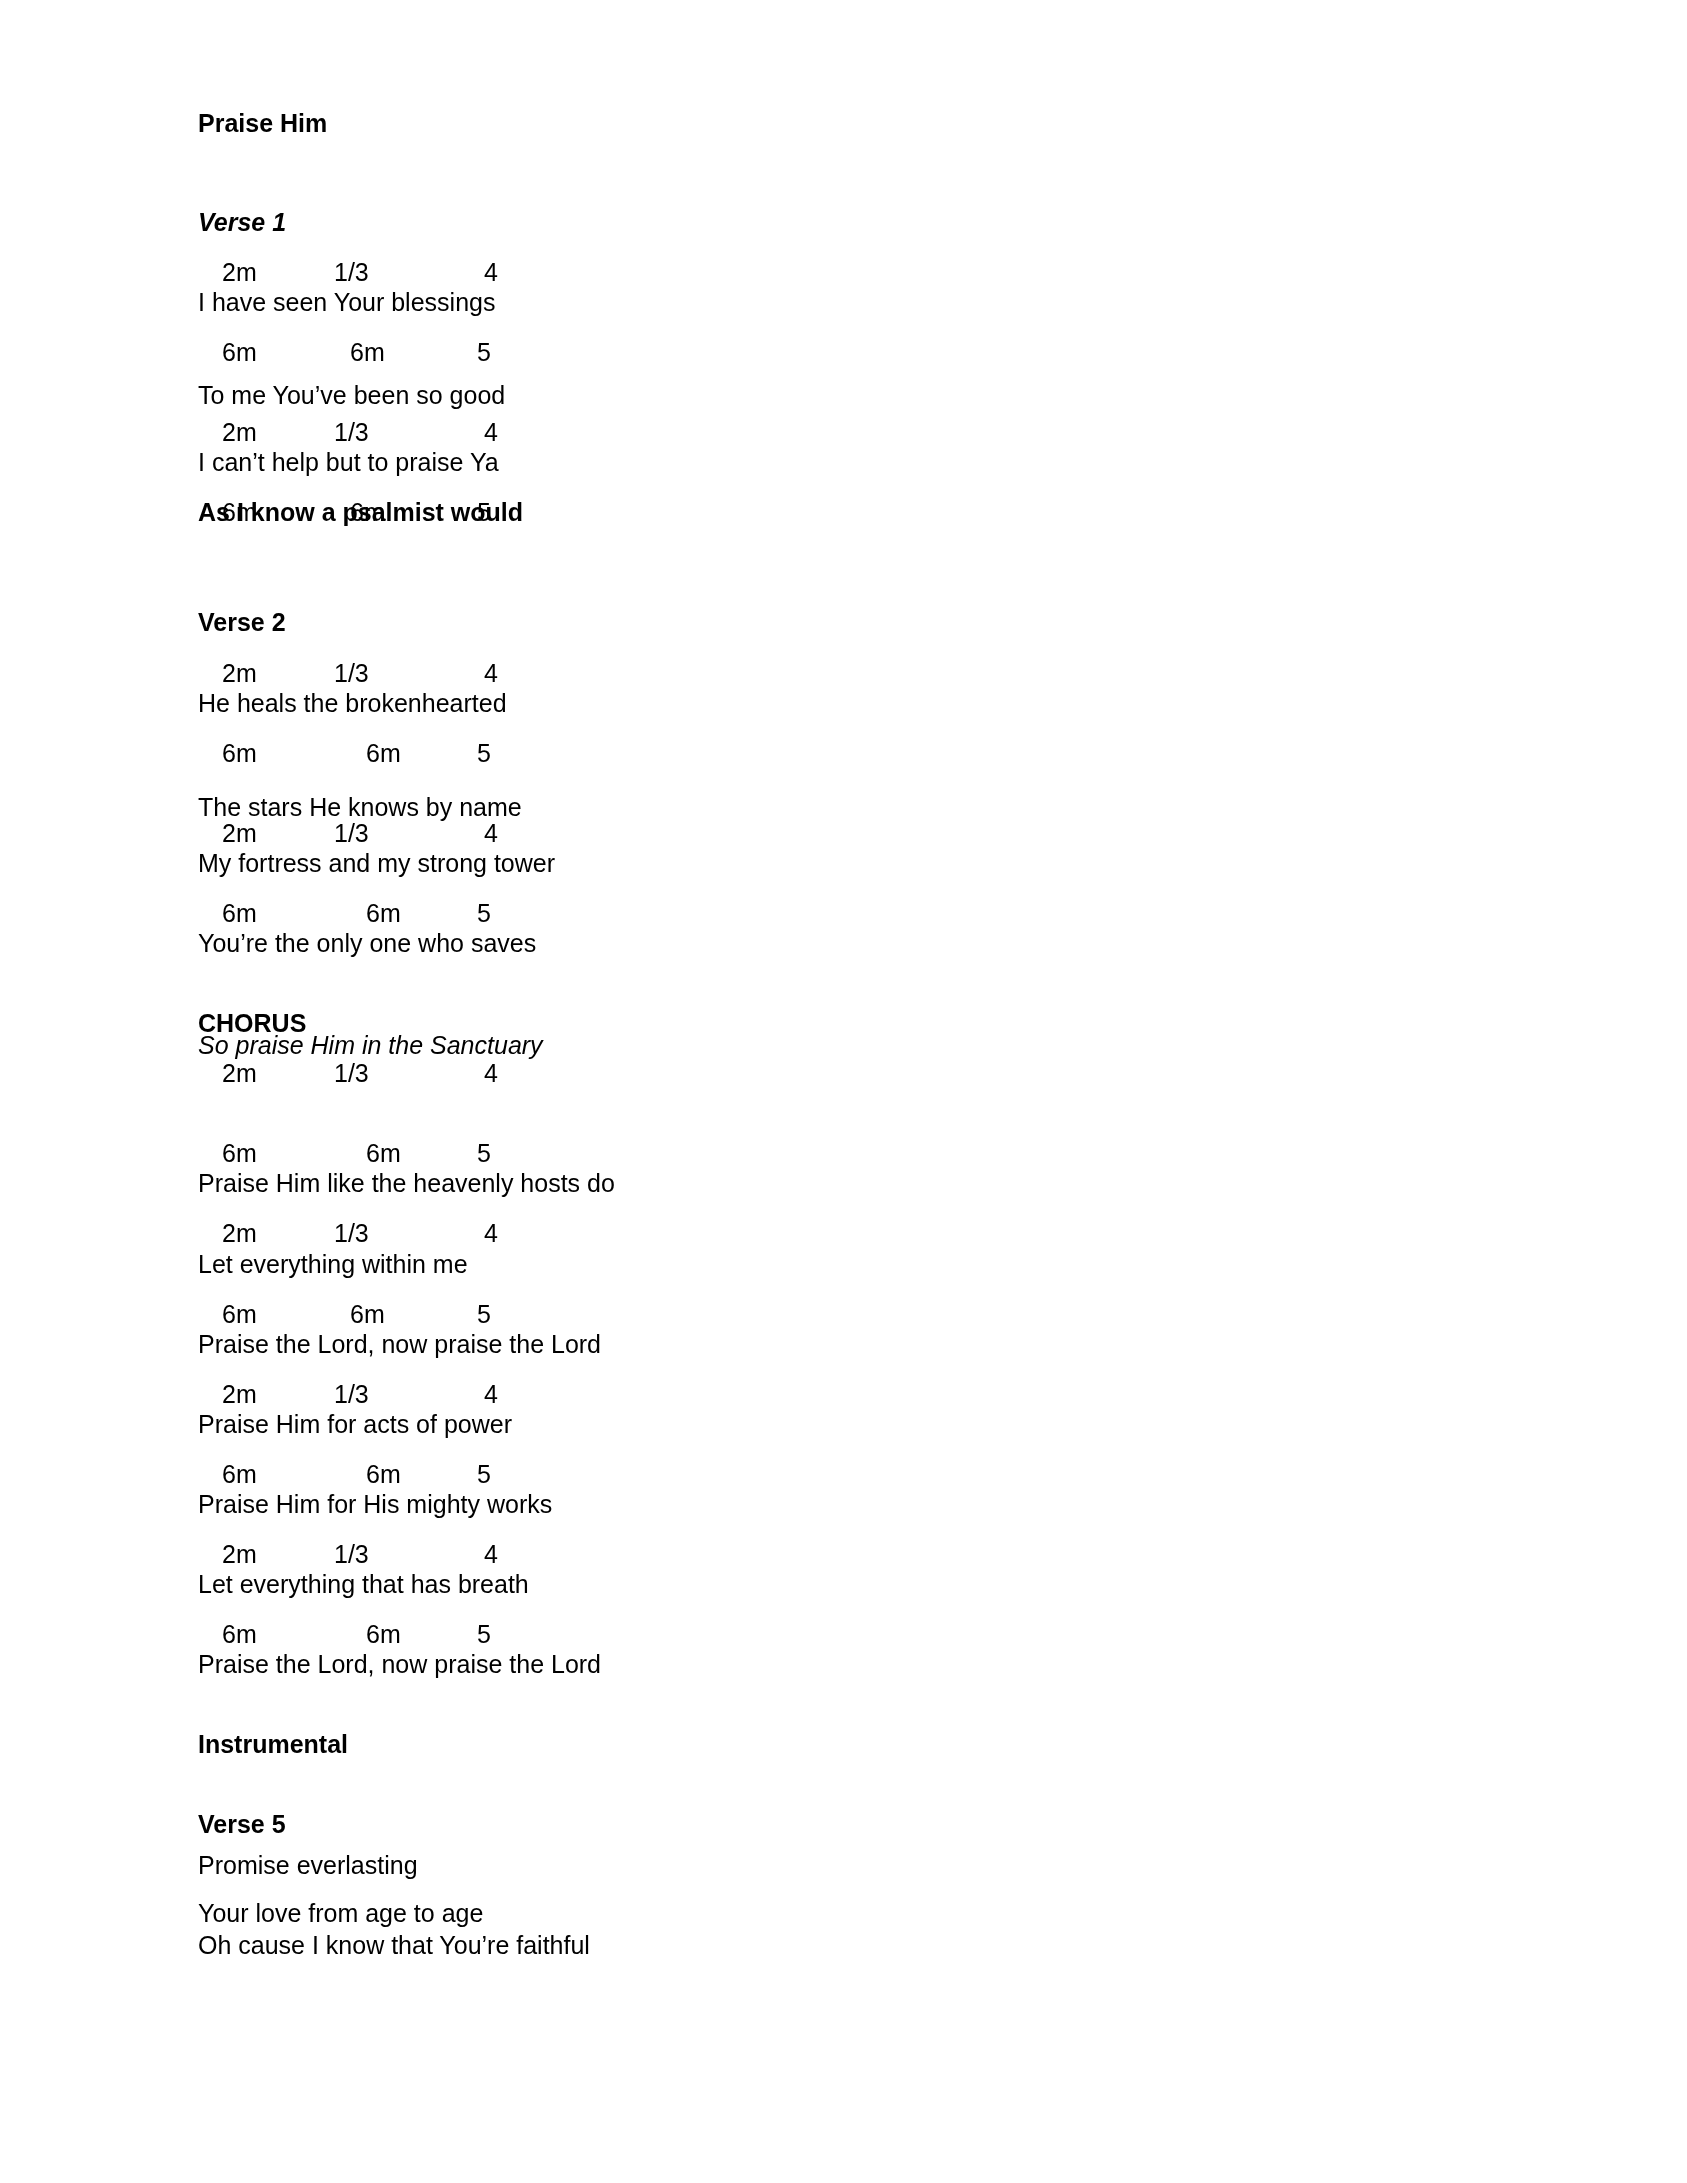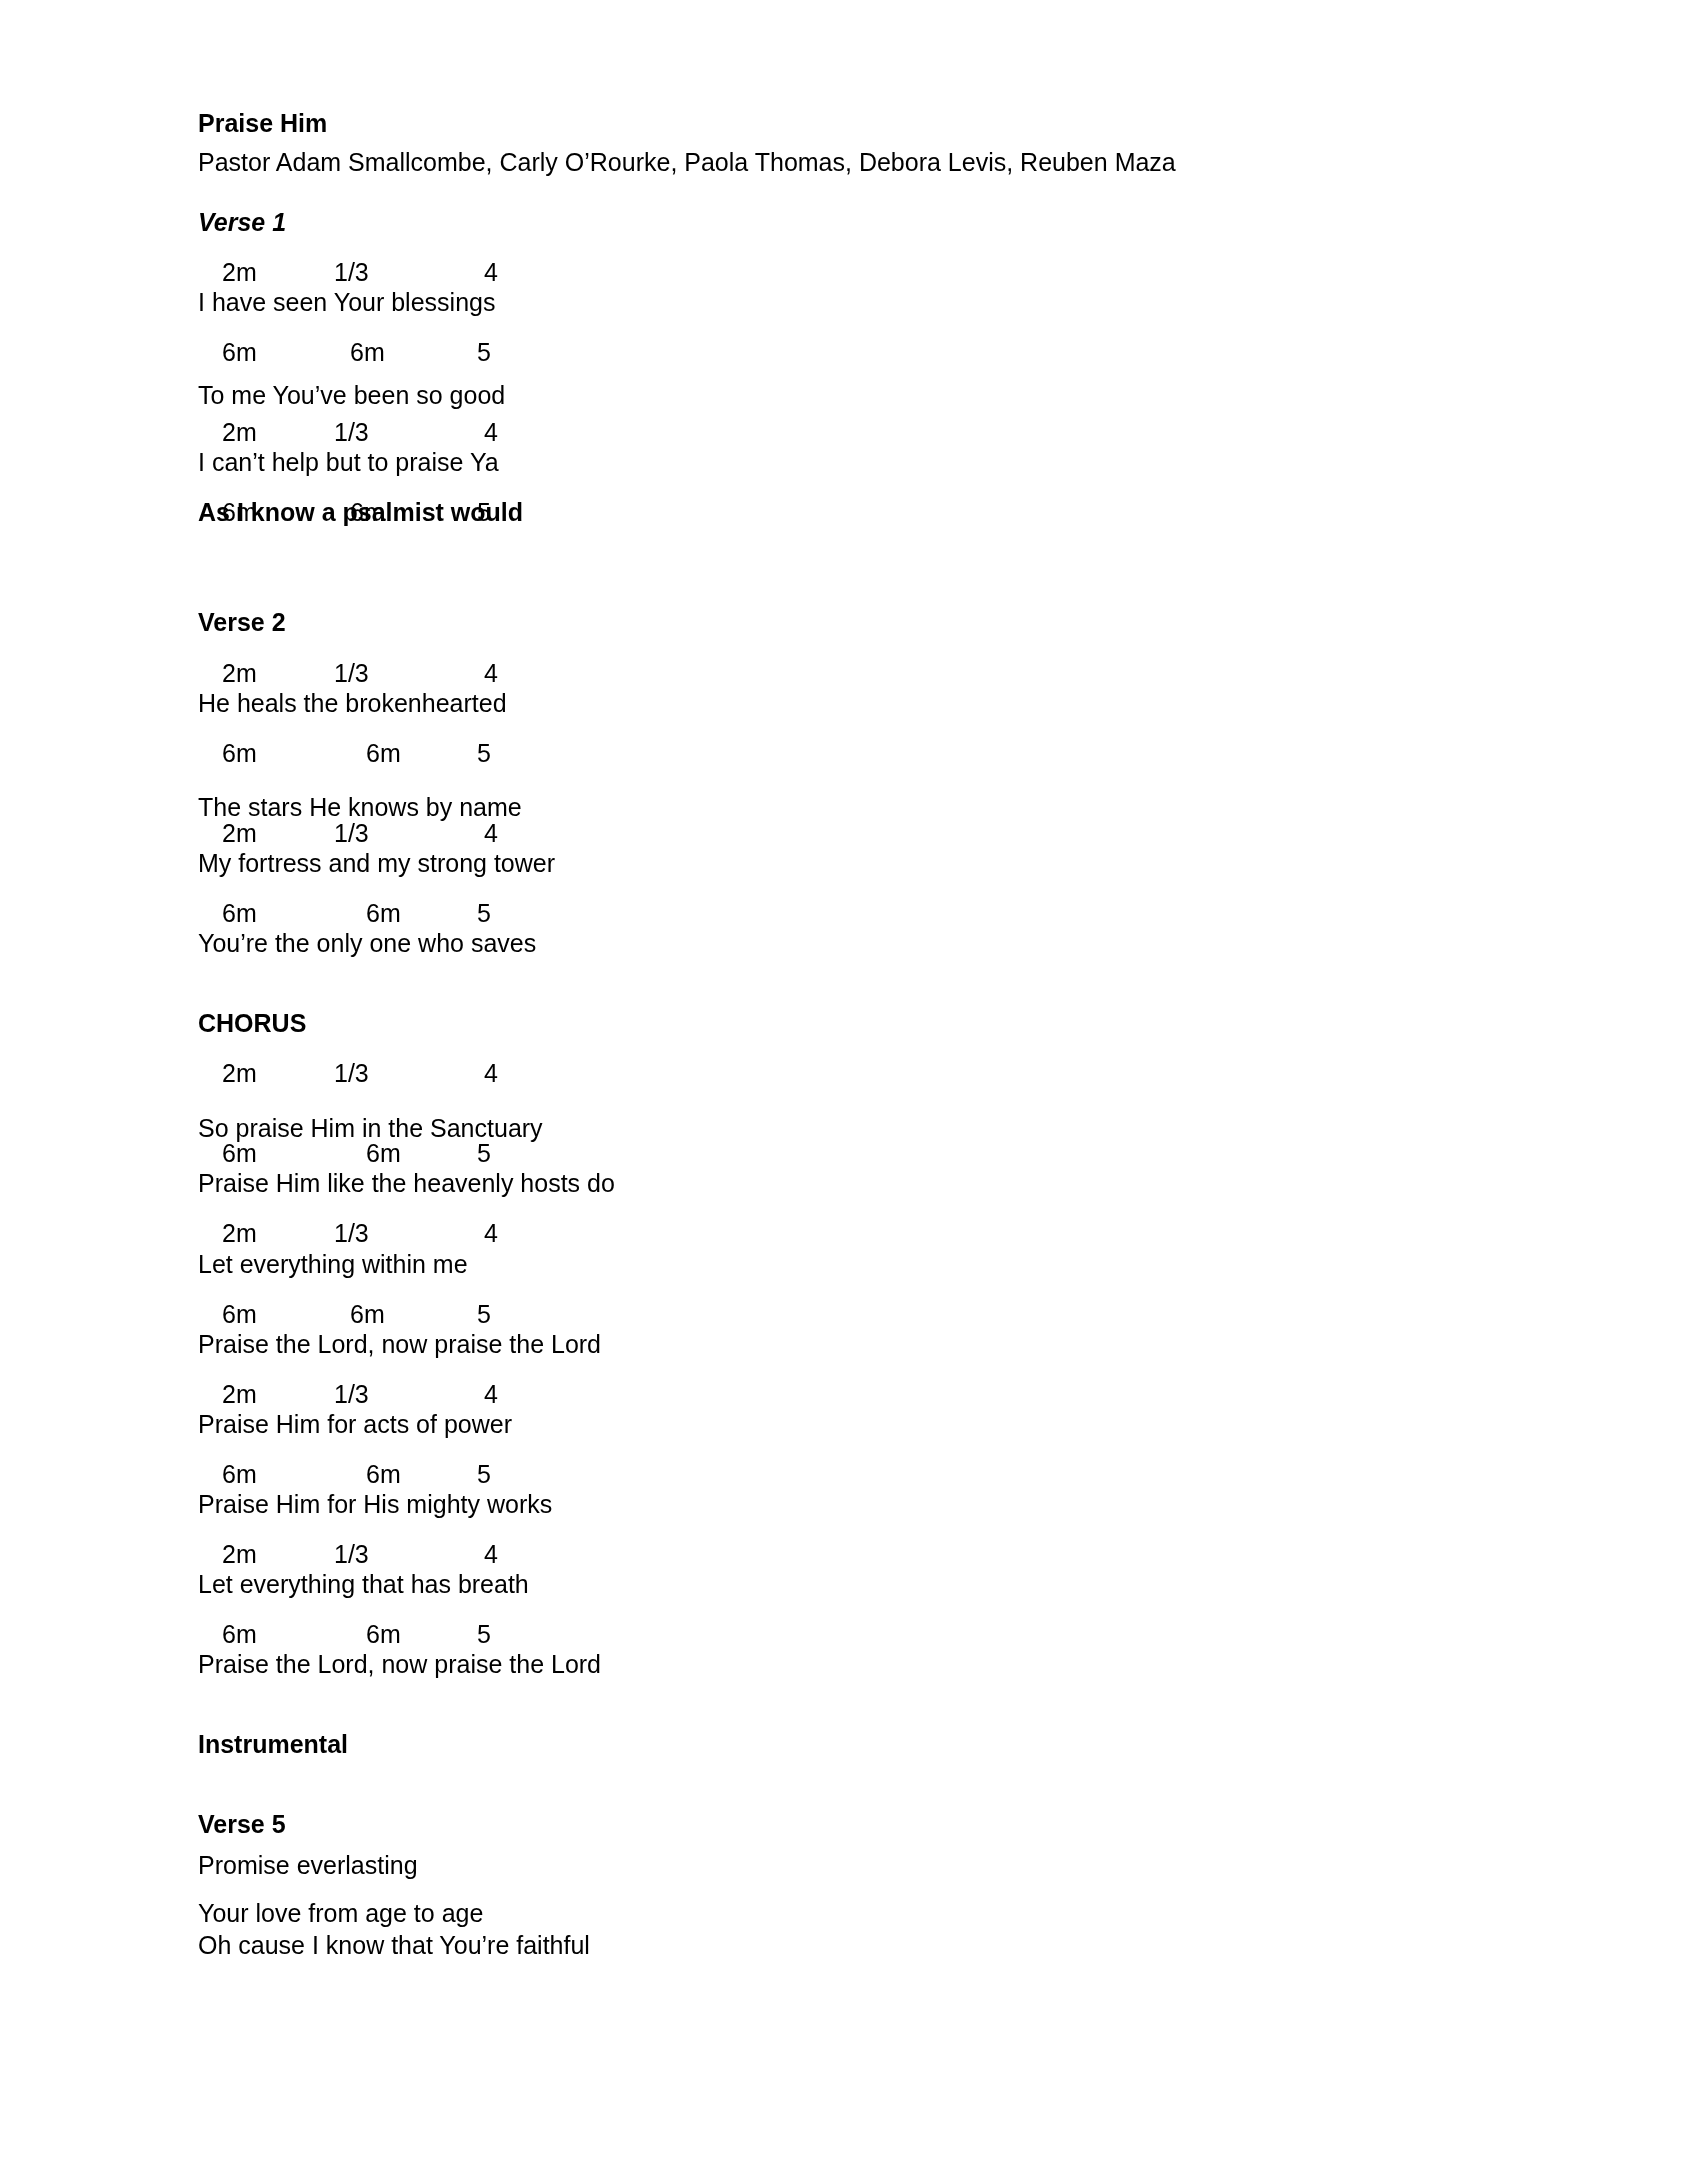--- a/index.html
+++ b/index.html
@@ -16,21 +16,20 @@
     }
     .bold { font-weight: bold; }
     .chord-row { position: absolute; left: 0; height: 40px; width: 794px; }
     .chord { position: absolute; top: 10px; line-height: 40px; white-space: pre; margin-left: 24px; }
   </style>
 </head>
 <body>
 
 <div class="page">
   <div class="line bold" style="top:103px;">Praise Him</div>
-  <div class="line" style="top:142px;">Pastor Adam Smallcombe, Carly O’Rourke, Paola Thomas, Debora Levis, Reuben Maza</div>
   <div id="sections">
       <div>
         <div class="line bold" style="top: 202px; font-style: italic;">Verse 1</div>
         <div class="chord-row" style="top: 242px;">
           <span class="chord" style="left: 198px;">2m</span>
           <span class="chord" style="left: 310px;">1/3</span>
           <span class="chord" style="left: 460px;">4</span>
         </div>
         <div class="line" style="top: 282px;">I have seen Your blessings</div>
         <div class="chord-row" style="top: 322px;">
@@ -79,21 +78,21 @@
         </div>
         <div class="line" style="top: 923px;">You’re the only one who saves</div>
       </div>
       <div>
         <div class="line bold" style="top: 1003px;">CHORUS</div>
         <div class="chord-row" style="top: 1043px;">
           <span class="chord" style="left: 198px;">2m</span>
           <span class="chord" style="left: 310px;">1/3</span>
           <span class="chord" style="left: 460px;">4</span>
         </div>
-        <div class="line" style="top: 1108px;">So praise Him in the Sanctuary</div>
+        <div class="line" style="top: 1025px; font-style: italic;">So praise Him in the Sanctuary</div>
         <div class="chord-row" style="top: 1123px;">
           <span class="chord" style="left: 198px;">6m</span>
           <span class="chord" style="left: 342px;">6m</span>
           <span class="chord" style="left: 453px;">5</span>
         </div>
         <div class="line" style="top: 1163px;">Praise Him like the heavenly hosts do</div>
         <div class="chord-row" style="top: 1203px;">
           <span class="chord" style="left: 198px;">2m</span>
           <span class="chord" style="left: 310px;">1/3</span>
           <span class="chord" style="left: 460px;">4</span>

